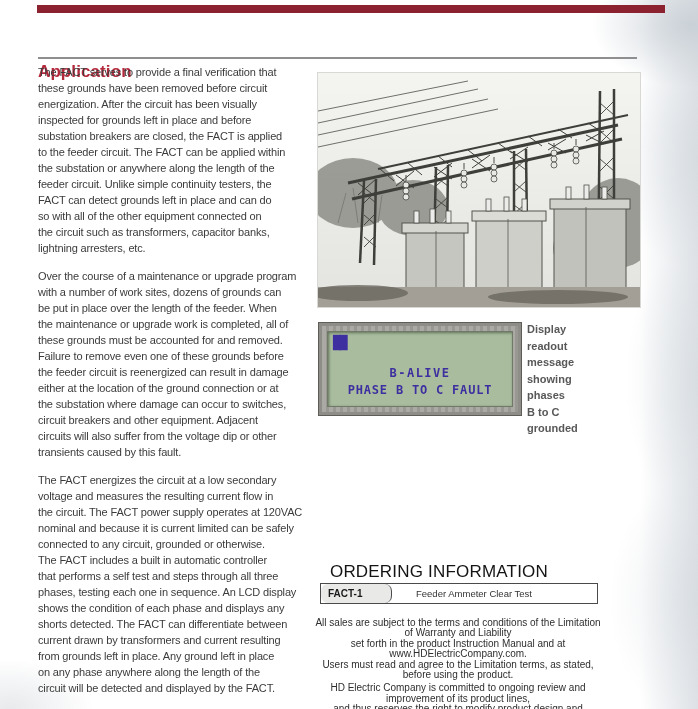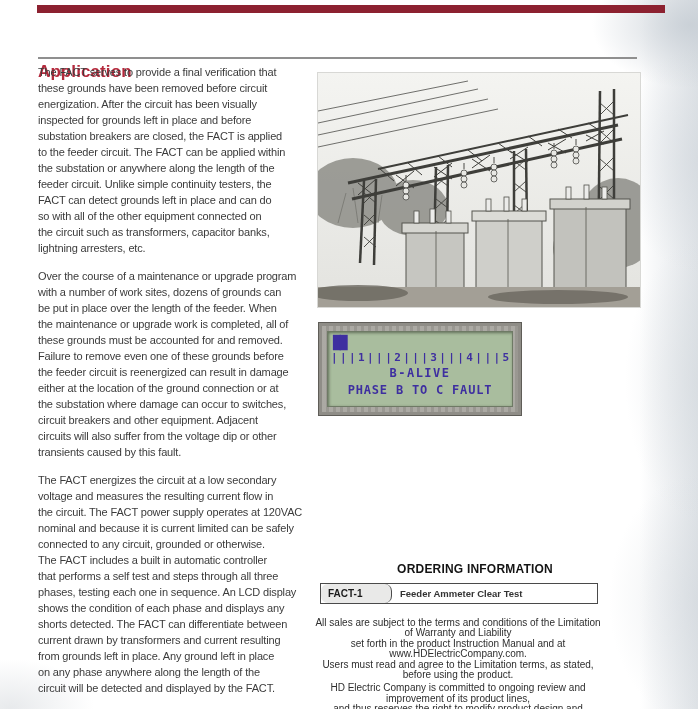--- a/index.html
+++ b/index.html
@@ -48,27 +48,27 @@
   .lcd-row{white-space:pre; line-height:13px; font-size:11px;}
   .lcd-blocks{position:absolute; left:5px; top:4px; font-size:13px; letter-spacing:-1px;}
   .lcd-scale{position:absolute; left:3px; top:19px; letter-spacing:2.4px; font-size:11px;}
   .lcd-status{position:absolute; left:0; top:35px; width:100%; text-align:center; letter-spacing:1.5px; font-size:12px;}
   .lcd-fault{position:absolute; left:0; top:52px; width:100%; text-align:center; letter-spacing:0.8px; font-size:12px;}
 
   .lcd-caption{position:absolute; left:527px; top:321px; width:90px; color:#585858;
     font-size:11px; font-weight:bold; line-height:16.5px; white-space:pre-line;}
 
   
-  .ordering-title{position:absolute; left:336px; top:562px; width:278px; text-align:center;
-    font-size:12px; font-weight:bold; color:#141414; letter-spacing:0.2px;}
+  .ordering-title{position:absolute; left:300px; top:562px; width:278px; text-align:center;
+    font-size:17px; font-weight:normal; color:#141414; letter-spacing:0.2px;}
   .ordering-table{position:absolute; left:320px; top:583px; width:276px; height:19px;
     border:1px solid #4a4a4a; background:#ffffff; display:flex;}
   .ordering-model{width:63px; background:#e9e9e8; border-right:1px solid #4a4a4a;
     font-size:10px; font-weight:bold; color:#1a1a1a; display:flex; align-items:center; padding-left:7px;border-radius:7px;}
-  .ordering-desc{flex:1; font-size:9.5px; color:#333333; display:flex; align-items:center; padding-left:8px;font-weight:bold;}
+  .ordering-desc{flex:1; font-size:9.5px; color:#333333; display:flex; align-items:center; padding-left:24px;}
 
   
   .legal{position:absolute; left:312px; top:618px; width:292px; text-align:center; color:#2e2e2e;}
   .legal pre{margin:0 0 3px 0; font-family:"Liberation Sans", sans-serif;
     font-size:10px; line-height:10.4px; white-space:pre-line;}
 </style>
 </head>
 <body>
 
 <div id="page">
@@ -225,26 +225,32 @@
         <g fill="#6a675f" opacity="0.8">
           <ellipse cx="40" cy="220" rx="50" ry="8"></ellipse>
             <ellipse cx="240" cy="224" rx="70" ry="7"></ellipse>
         </g>
       </svg>
     </div>
 
     <div class="lcd-bezel">
       <div class="lcd-screen">
         <div class="lcd-row lcd-blocks">██</div>
-        <div class="lcd-row lcd-scale">|||1|||2|||3|||4|||5</div>
         <div class="lcd-row lcd-status">B-ALIVE</div>
         <div class="lcd-row lcd-fault">PHASE B TO C FAULT</div>
       </div>
     </div>
 
+    <div class="lcd-caption">Display
+readout
+message
+showing
+phases
+B to C
+grounded</div>
 
     <div class="ordering-title">ORDERING INFORMATION</div>
     <div class="ordering-table">
       <div class="ordering-model">FACT-1</div>
       <div class="ordering-desc">Feeder Ammeter Clear Test</div>
     </div>
 
     <div class="legal">
       <pre>All sales are subject to the terms and conditions of the Limitation of Warranty and Liability
 set forth in the product Instruction Manual and at www.HDElectricCompany.com.

